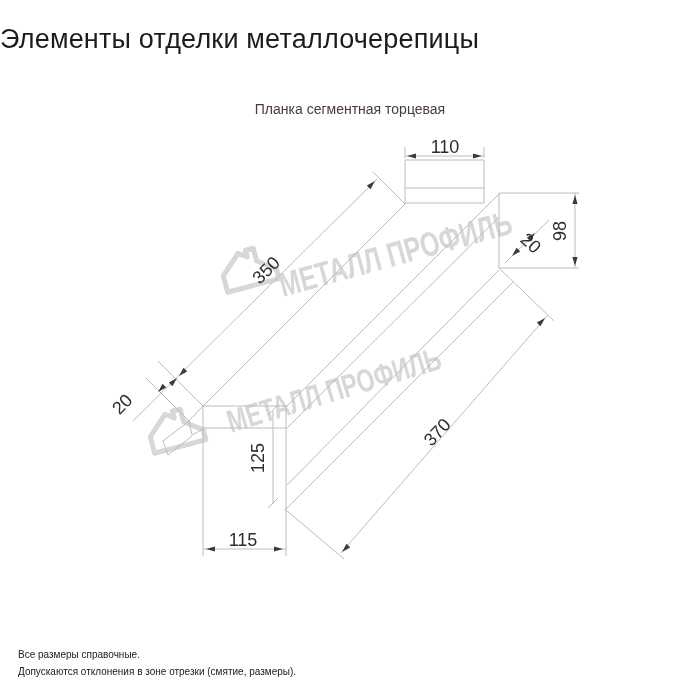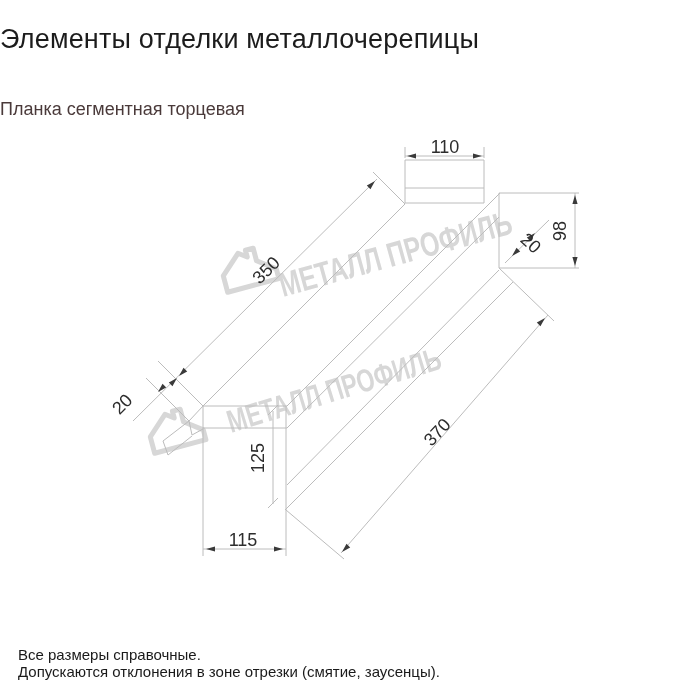--- a/index.html
+++ b/index.html
@@ -14,28 +14,28 @@
   .page-title{
     position:absolute;top:24px;left:0;width:100%;
     text-align:left;
     font-size:27px;
     letter-spacing:0.2px;
     color:#1c1c1c;
     white-space:nowrap;
   }
   .subtitle{
     position:absolute;top:99px;left:0;width:100%;
-    text-align:left;
-    font-size:18px;line-height:21px;
+    text-align:center;
+    font-size:14px;line-height:21px;
     color:#4a3a3a;
   }
   .drawing-svg{position:absolute;top:0;left:0;}
   .footnotes{
     position:absolute;left:18px;top:646px;
-    font-size:15px;line-height:17px;
+    font-size:10px;line-height:17px;
     color:#1a1a1a;
   }
 </style>
 </head>
 <body style="background: rgb(255, 255, 255);">
 
 <div class="sheet">
 
   <div class="page-title" style="color: rgb(28, 28, 28);">Элементы отделки металлочерепицы</div>
 
@@ -115,16 +115,16 @@
         <text transform="translate(266,270) rotate(-45)" text-anchor="middle" dy="0.35em">350</text>
         <text transform="translate(437,432) rotate(-47)" text-anchor="middle" dy="0.35em">370</text>
         <text transform="translate(122,404) rotate(-45)" text-anchor="middle" dy="0.35em">20</text>
         <text transform="translate(258,458) rotate(-90)" text-anchor="middle" dy="0.35em">125</text>
         <text transform="translate(243,540) rotate(0)" text-anchor="middle" dy="0.35em">115</text>
       </g>
     </svg>
 
   <div class="footnotes">
     <div>Все размеры справочные.</div>
-    <div>Допускаются отклонения в зоне отрезки (смятие, заусенцы).</div>
+    <div>Допускаются отклонения в зоне отрезки (смятие, размеры).</div>
   </div>
 
 </div>
 
 </body></html>

